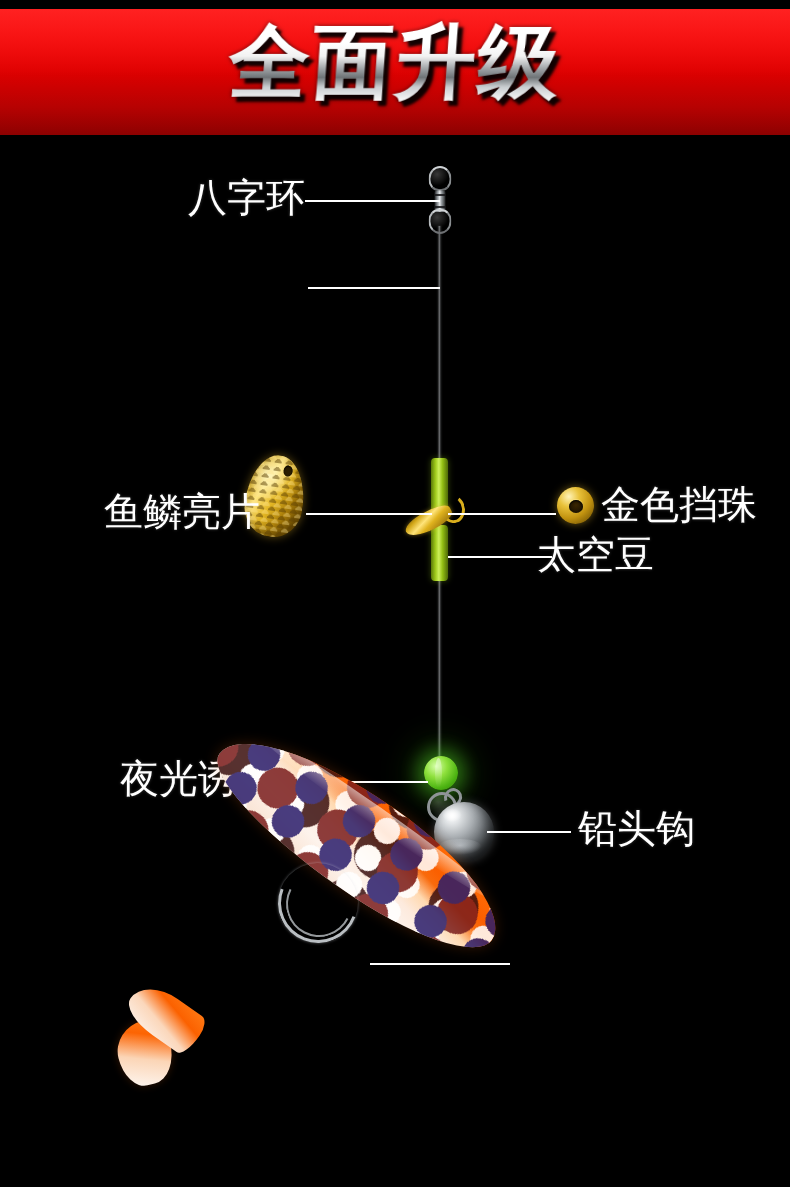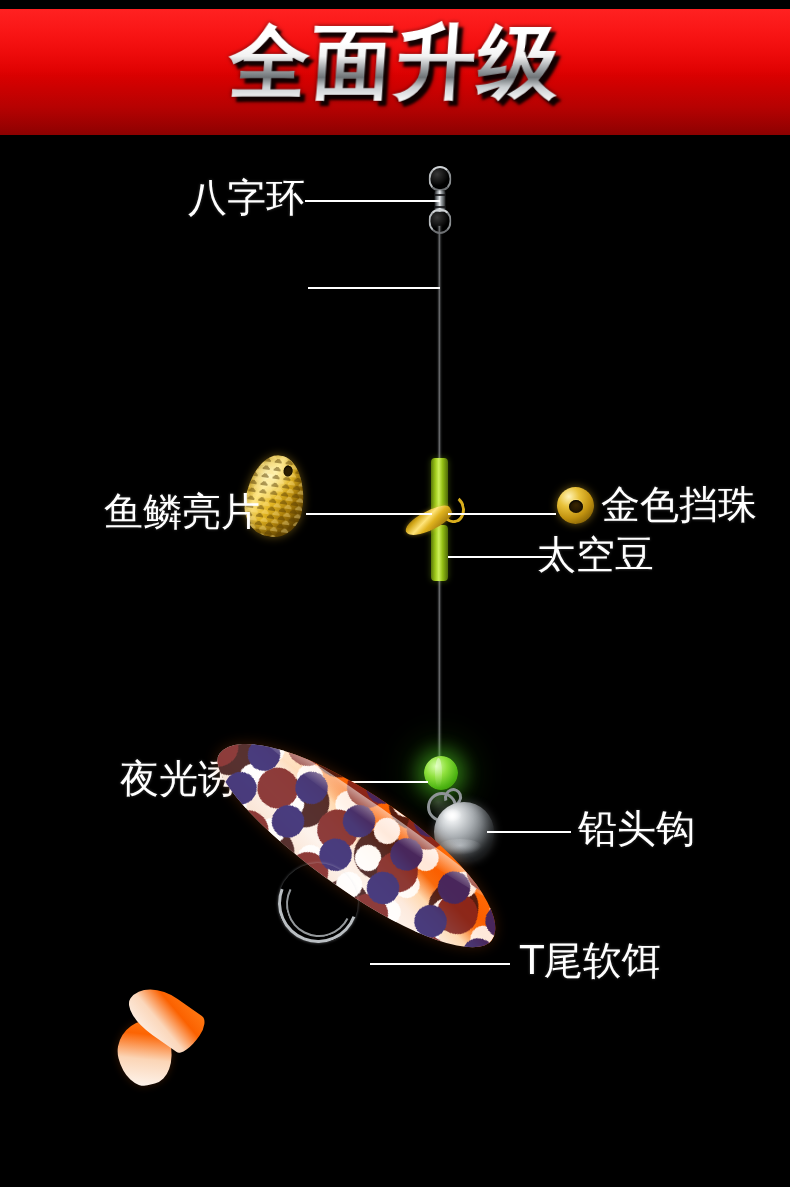--- a/index.html
+++ b/index.html
@@ -221,16 +221,15 @@
     <div class="paddle"></div>
     <div class="tailstem"></div>
     <div class="body">
       <div class="flecks"></div>
       <div class="gloss"></div>
     </div>
     <div class="hook"></div>
     <div class="hook2"></div>
   </div>
 
-  <div class="lbl" style="left:520px;top:944px;">T尾软饵</div>
   <div class="lead" style="left:370px;top:963px;width:140px;"></div>
 
 </div>
 
 </body></html>

